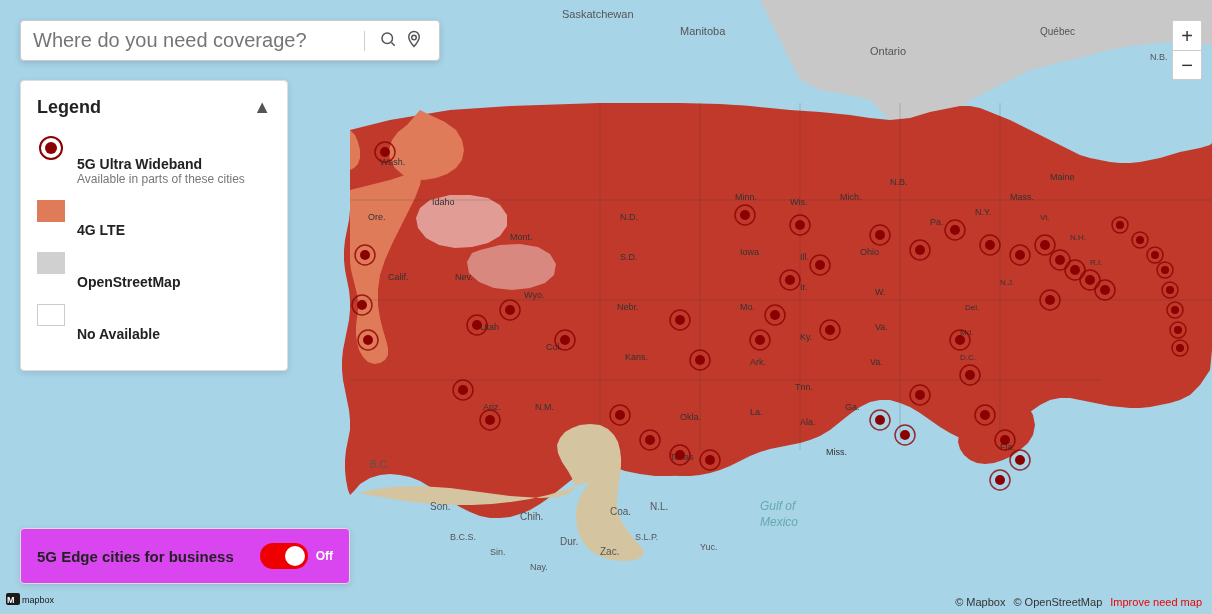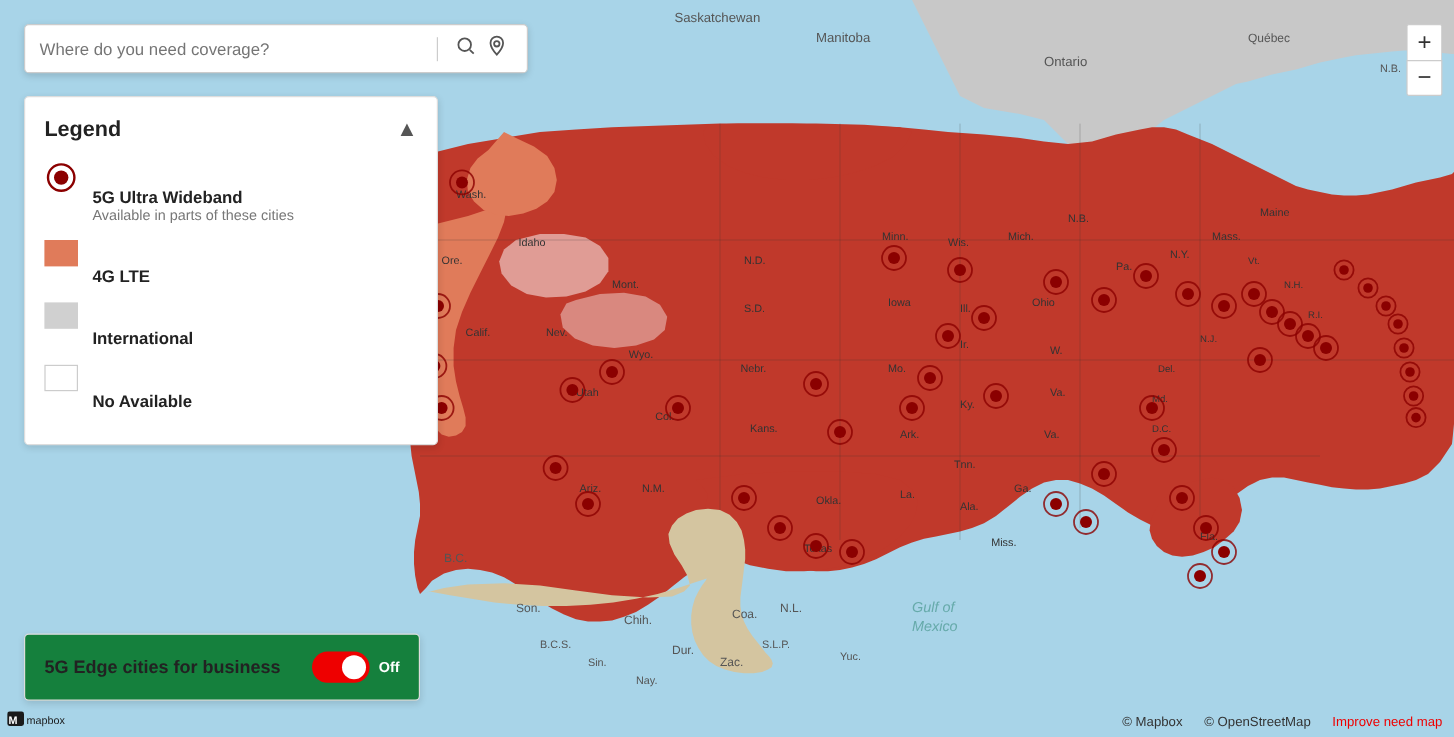--- a/index.html
+++ b/index.html
@@ -33,21 +33,21 @@
       align-items: center;
       padding: 8px 12px;
       box-shadow: 0 2px 6px rgba(0,0,0,0.15);
       z-index: 10;
     }
 
     #search-input {
       flex: 1;
       border: none;
       outline: none;
-      font-size: 14px;
+      font-size: 20px;
       color: #000000;
     }
 
     .search-divider {
       width: 1px;
       height: 20px;
       background: #ccc;
       margin: 0 10px;
     }
 
@@ -57,21 +57,21 @@
       cursor: pointer;
       color: #555;
       font-size: 16px;
       padding: 0 4px;
     }
 
     
     #legend-panel {
       position: absolute;
       top: 80px; left: 20px;
-      width: 345px;
+      width: 268px;
       background: white;
       border: 1px solid #ddd;
       border-radius: 4px;
       padding: 16px;
       box-shadow: 0 2px 6px rgba(0,0,0,0.12);
       z-index: 10;
     }
 
     #legend-header {
       display: flex;
@@ -159,21 +159,21 @@
       height: 22px;
       background: white;
       border: 1px solid #ccc;
     }
 
     
     #bottom-panel {
       position: absolute;
       bottom: 30px; left: 20px;
       width: 330px;
-      background: #15803d;
+      background: #d946ef;
       border: 1px solid #ddd;
       border-radius: 4px;
       padding: 14px 16px;
       box-shadow: 0 2px 6px rgba(0,0,0,0.12);
       z-index: 10;
       display: flex;
       align-items: center;
       justify-content: space-between;
     }
 
@@ -226,21 +226,21 @@
     }
 
     
     #map-attribution {
       position: absolute;
       bottom: 6px; right: 10px;
       font-size: 11px;
       color: #333;
       z-index: 10;
       display: flex;
-      gap: 18px;
+      gap: 8px;
       align-items: center;
     }
 
     #map-attribution a {
       color: #e00;
       text-decoration: none;
     }
 
     
     #mapbox-logo {
@@ -566,21 +566,21 @@
       <div class="legend-label">4G LTE</div>
     </div>
   </div>
 
 
   <div class="legend-item">
     <div class="legend-icon">
       <div class="intl-icon"></div>
     </div>
     <div class="legend-text-group">
-      <div class="legend-label">International</div>
+      <div class="legend-label">OpenStreetMap</div>
     </div>
   </div>
 
   <div class="legend-item">
     <div class="legend-icon">
       <div class="nocov-icon"></div>
     </div>
     <div class="legend-text-group">
       <div class="legend-label">No Available</div>
     </div>

